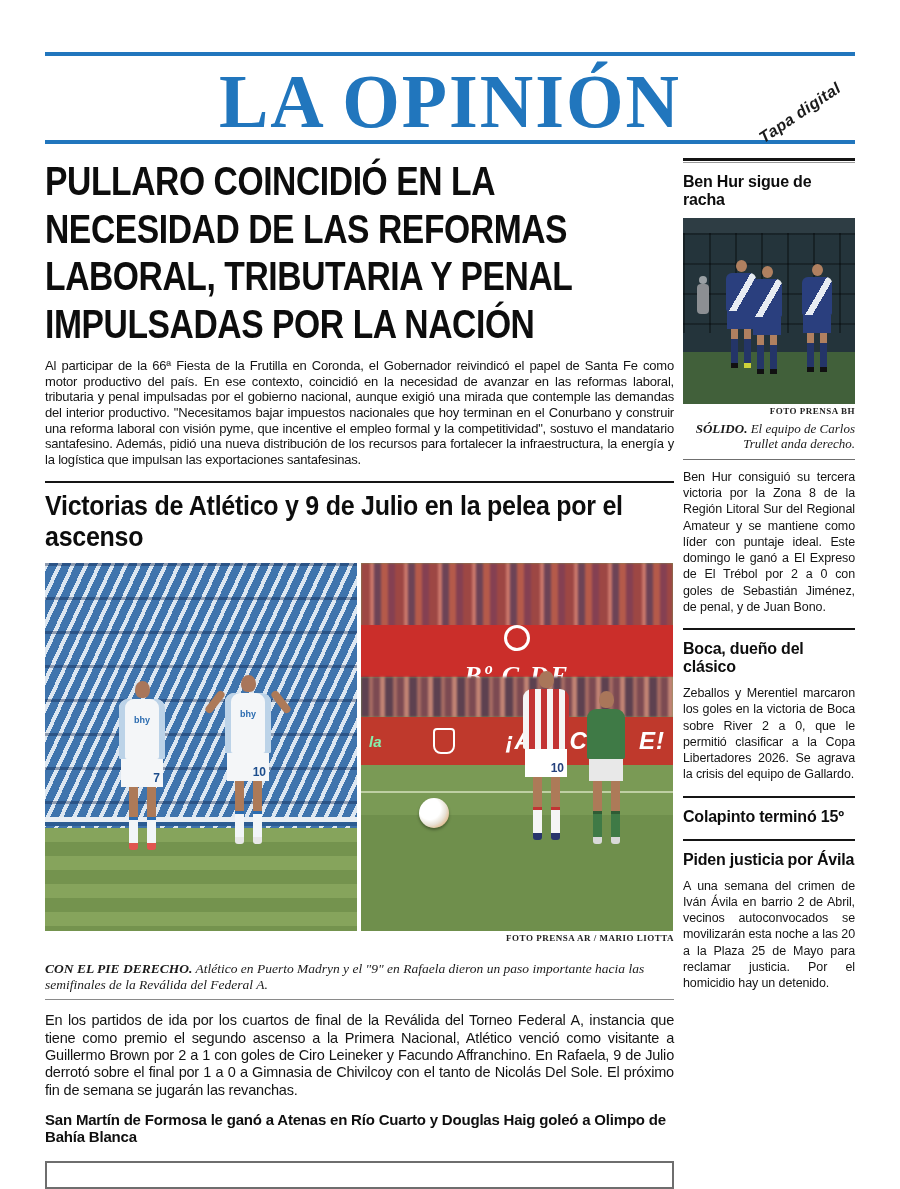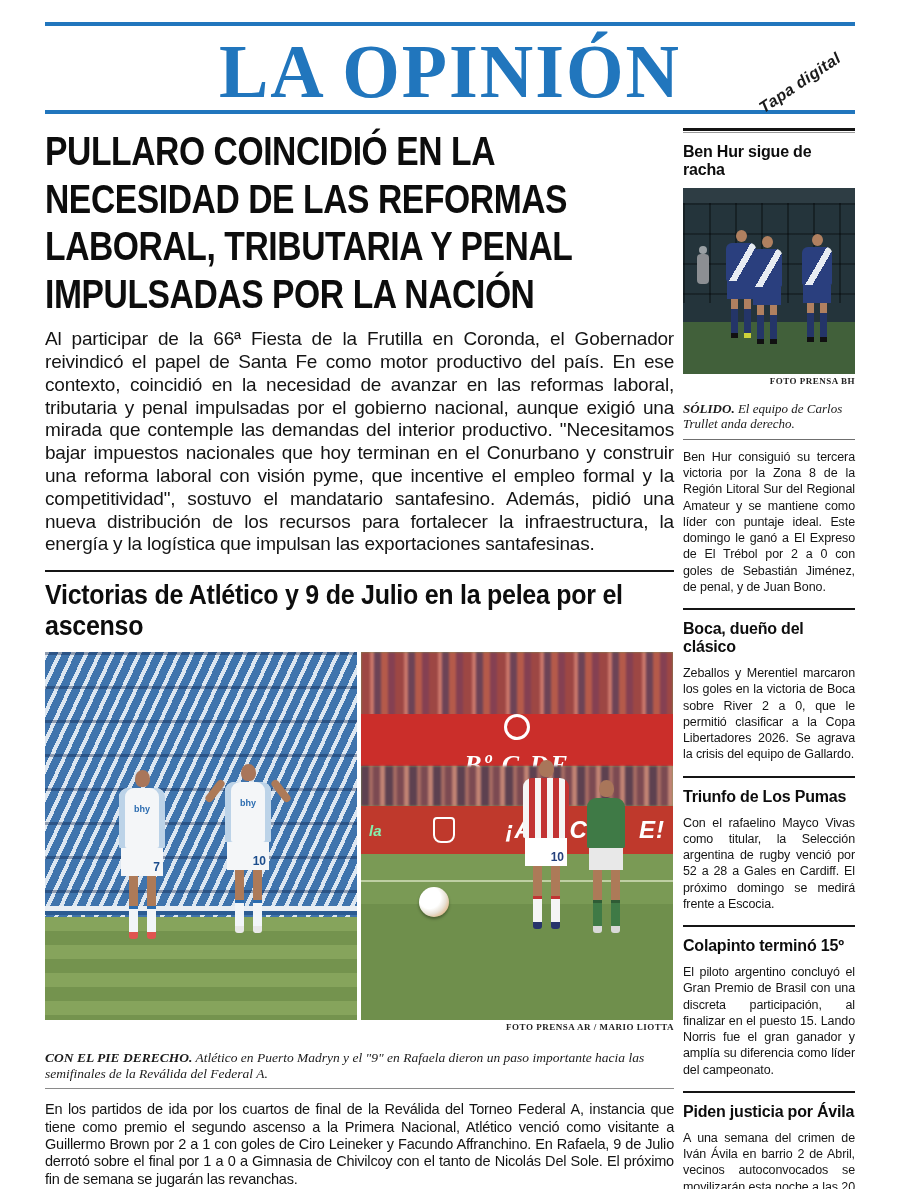--- a/index.html
+++ b/index.html
@@ -1,38 +1,38 @@
 <!DOCTYPE html>
 <html><head>
 <meta charset="utf-8">
 <style>
   * { margin:0; padding:0; box-sizing:border-box; }
   html,body { background:#fff; }
   body { font-family:"Liberation Sans", sans-serif; color:#111; }
   .page { position:relative; width:900px; height:1189px; margin:0 auto; background:#fff; overflow:hidden; padding:0 45px; }
 
   
-  .masthead { position:relative; padding-top:22px; }
+  .masthead { position:relative; padding-top:52px; }
   .blue-rule { height:4px; background:#2176bd; }
   .logo-row { position:relative; text-align:center; padding:8px 0 2px; }
   .logo { font-family:"Liberation Serif", serif; font-weight:bold; color:#2176bd;
           font-size:74px; letter-spacing:2px; line-height:1; display:inline-block; transform:scaleY(1.04); }
   .tapa { position:absolute; right:8px; top:48px; transform:rotate(-34deg);
           font:bold italic 16px "Liberation Sans", sans-serif; color:#1a1a1a; letter-spacing:.5px; }
   .dateline { text-align:center; font:bold 13px "Liberation Serif", serif; color:#1a1a1a; padding:4px 0 8px; }
 
   
   .main-row { display:flex; gap:9px; margin-top:14px; }
   .col-main { width:629px; }
   .col-side { width:172px; }
 
   
   .lead-headline { font-weight:bold; font-size:41px; line-height:1.16; color:#0d0d0d;
                    width:122%; transform:scaleX(.82); transform-origin:0 0; letter-spacing:-.5px; }
-  .lead-body { margin-top:10px; font-size:19px; line-height:1.2; text-align:justify; color:#141414; letter-spacing:-.2px; }
+  .lead-body { margin-top:10px; font-size:13px; line-height:1.2; text-align:justify; color:#141414; letter-spacing:-.2px; }
 
   
   .thin-rule { height:2px; background:#151515; margin:14px 0 0; }
   .sports-headline { font-weight:bold; font-size:28px; line-height:1.1; margin-top:8px; color:#0d0d0d;
                      width:112%; transform:scaleX(.893); transform-origin:0 0; letter-spacing:-.3px; }
   .photo-row { display:flex; gap:4px; margin-top:10px; }
   .photo { position:relative; width:312px; height:368px; overflow:hidden; background:#7b9757; }
 
   
   .terraces { position:absolute; inset:0 0 28% 0;
@@ -112,21 +112,21 @@
   .nplayer .shirt { width:30px; height:38px; margin:1px auto 0; border-radius:6px 6px 2px 2px;
       background: linear-gradient(120deg, #2a3f7e 48%, #e8ecf2 48% 62%, #2a3f7e 62%); }
   .nplayer .shorts { width:28px; height:18px; background:#2a3f7e; margin:0 auto; }
   .nplayer .legs { display:flex; justify-content:center; gap:6px; }
   .nplayer .leg { width:7px; }
   .nplayer .skin { height:10px; background:#b08060; }
   .nplayer .sock { height:24px; background:#243568; }
   .nplayer .boot { height:5px; background:#111; }
   .keeper { position:absolute; left:14px; top:66px; width:12px; height:30px; background:#8c8f93; border-radius:4px; }
   .keeper:before { content:""; position:absolute; top:-8px; left:2px; width:8px; height:8px; border-radius:50%; background:#9aa0a4; }
-  .side-caption { font:italic 13px "Liberation Serif", serif; line-height:1.15; color:#1a1a1a; margin-top:16px; }
+  .side-caption { font:italic 13px "Liberation Serif", serif; line-height:1.15; color:#1a1a1a; margin-top:6px;text-align:right; }
   .side-caption b { font-weight:bold; }
   .side-cap-rule { height:1px; background:#6f6f6f; margin-top:7px; }
 </style>
 </head>
 <body>
 
 <div class="page">
 
   <header class="masthead">
     <div class="blue-rule"></div>
@@ -332,30 +332,24 @@
         <div class="side-cap-rule"></div>
         <p class="brief-body">Ben Hur consiguió su tercera victoria por la Zona 8 de la Región Litoral Sur del Regional Amateur y se mantiene como líder con puntaje ideal. Este domingo le ganó a El Expreso de El Trébol por 2 a 0 con goles de Sebastián Jiménez, de penal, y de Juan Bono.</p>
       </section>
 
       <section>
         <div class="brief-rule"></div>
         <h3 class="brief-headline">Boca, dueño del clásico</h3>
         <p class="brief-body">Zeballos y Merentiel marcaron los goles en la victoria de Boca sobre River 2 a 0, que le permitió clasificar a la Copa Libertadores 2026. Se agrava la crisis del equipo de Gallardo.</p>
       </section>
 
-      <section>
-        <div class="brief-rule"></div>
-        <h3 class="brief-headline">Triunfo de Los Pumas</h3>
-        <p class="brief-body">Con el rafaelino Mayco Vivas como titular, la Selección argentina de rugby venció por 52 a 28 a Gales en Cardiff. El próximo domingo se medirá frente a Escocia.</p>
-      </section>
 
       <section>
         <div class="brief-rule"></div>
         <h3 class="brief-headline">Colapinto terminó 15º</h3>
-        <p class="brief-body">El piloto argentino concluyó el Gran Premio de Brasil con una discreta participación, al finalizar en el puesto 15. Lando Norris fue el gran ganador y amplía su diferencia como líder del campeonato.</p>
       </section>
 
       <section>
         <div class="brief-rule"></div>
         <h3 class="brief-headline">Piden justicia por Ávila</h3>
         <p class="brief-body">A una semana del crimen de Iván Ávila en barrio 2 de Abril, vecinos autoconvocados se movilizarán esta noche a las 20 a la Plaza 25 de Mayo para reclamar justicia. Por el homicidio hay un detenido.</p>
       </section>
 
     </aside>
   </div>

